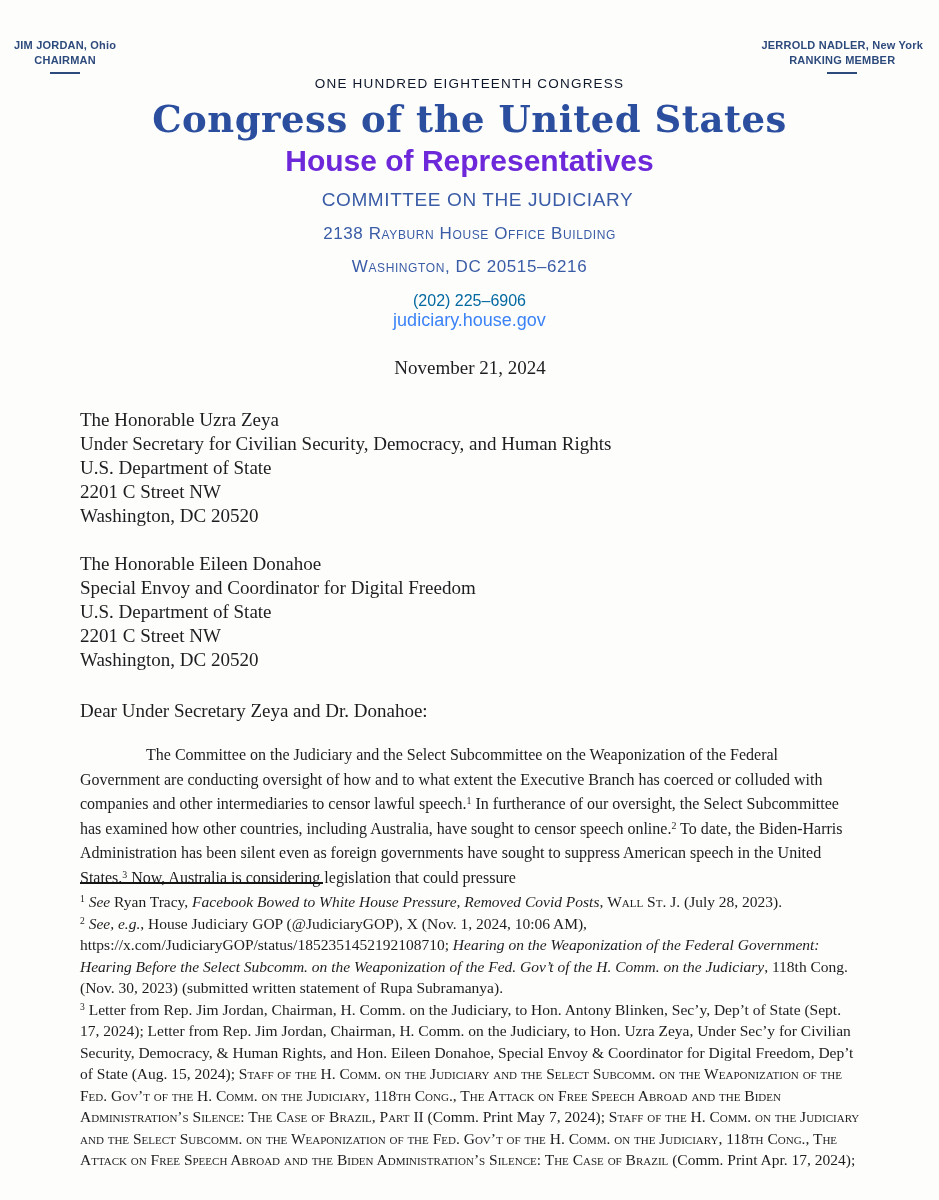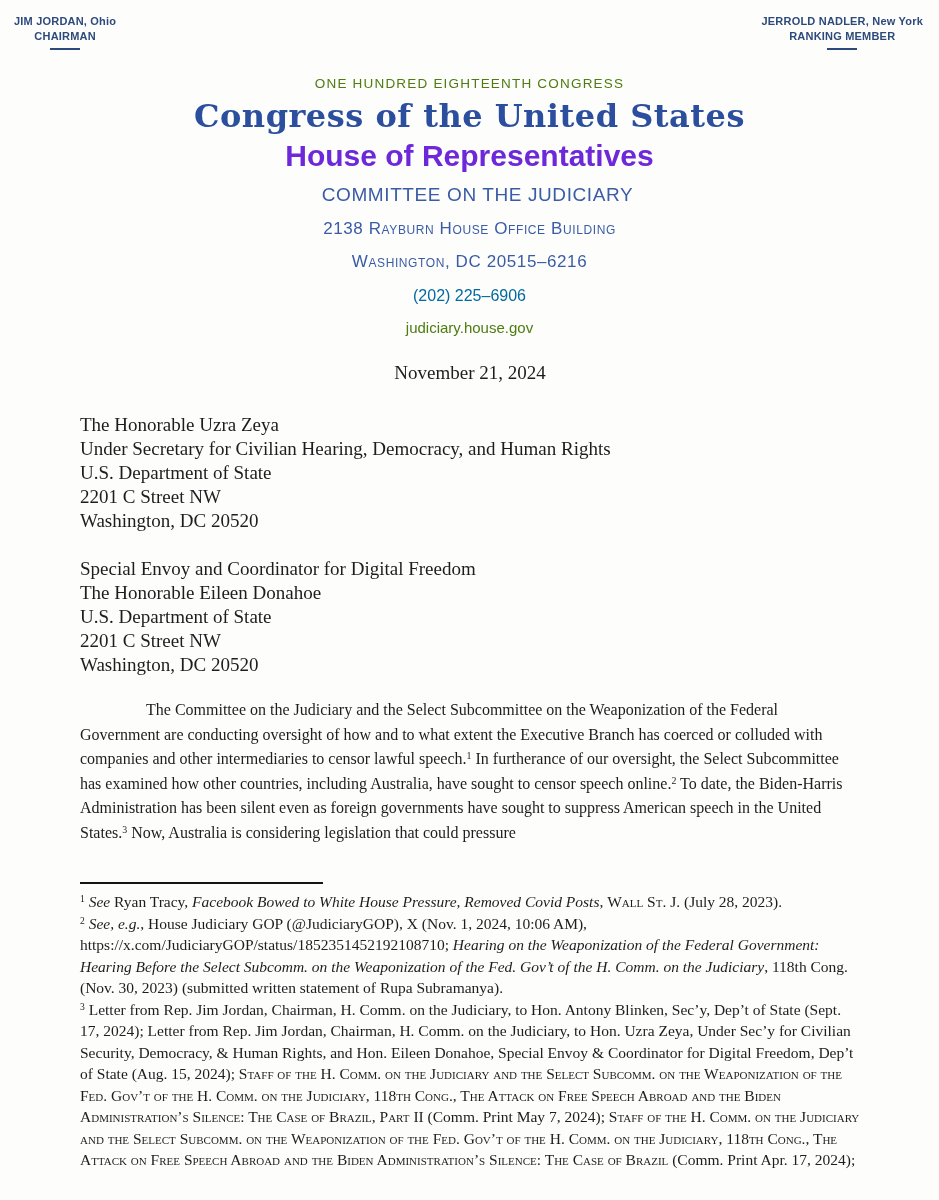--- a/index.html
+++ b/index.html
@@ -9,21 +9,21 @@
     height: 1200px;
     background: #fdfdfc;
     font-family: "Liberation Serif", serif;
     color: #1d1d1f;
     overflow: hidden;
     margin: 0 auto;
   }
   
   .corner {
     position: absolute;
-    top: 14px;
+    top: 38px;
     text-align: center;
     font-family: "Liberation Sans", sans-serif;
     font-size: 11px;
     font-weight: bold;
     color: #2d4a7c;
     line-height: 1.35;
     letter-spacing: 0.2px;
   }
   .corner-left  { left: 14px; }
   .corner-right { right: 16px; }
@@ -31,26 +31,26 @@
     width: 30px; height: 2px;
     background: #2d4a7c;
     margin: 4px auto 0 auto;
   }
   
   .letterhead { text-align: center; padding-top: 76px; }
   .session {
     font-family: "Liberation Sans", sans-serif;
     font-size: 13.5px;
     letter-spacing: 1.2px;
-    color: #4d7c0f;
+    color: #0f172a;
   }
   .congress {
     font-family: "DejaVu Serif", serif;
     font-weight: bold;
-    font-size: 32px;
+    font-size: 37px;
     line-height: 1.05;
     margin-top: 9px;
     color: #2b4f9e;
     letter-spacing: 0.5px;
   }
   .chamber {
     font-family: Liberation Sans, sans-serif;
     font-weight: bold;
     font-size: 30px;
     line-height: 1.05;
@@ -74,23 +74,23 @@
     color: #3a5ca6;
   }
   .phone {
     font-family: "Liberation Sans", sans-serif;
     font-size: 16px;
     margin-top: 15px;
     color: #0369a1;
   }
   .web {
     font-family: "Liberation Sans", sans-serif;
-    font-size: 15px;
-    margin-top: 14px;
-    color: #4d7c0f;
+    font-size: 18px;
+    margin-top: 0;
+    color: #3b82f6;
   }
   
   .content { padding: 0 79px 0 80px; }
   .date {
     text-align: center;
     font-size: 19px;
     margin-top: 26px;
   }
   .recipient { font-size: 19px; line-height: 24px; }
   .recipient-1 { margin-top: 29px; }
@@ -153,34 +153,35 @@
     <div class="phone">(202) 225–6906</div>
     <div class="web">judiciary.house.gov</div>
   </div>
 
   <div class="content">
 
     <div class="date">November 21, 2024</div>
 
     <div class="recipient recipient-1">
       <div>The Honorable Uzra Zeya</div>
-      <div>Under Secretary for Civilian Hearing, Democracy, and Human Rights</div>
+      <div>Under Secretary for Civilian Security, Democracy, and Human Rights</div>
       <div>U.S. Department of State</div>
       <div>2201 C Street NW</div>
       <div>Washington, DC 20520</div>
     </div>
 
     <div class="recipient recipient-2">
+      <div>The Honorable Eileen Donahoe</div>
       <div>Special Envoy and Coordinator for Digital Freedom</div>
-      <div>The Honorable Eileen Donahoe</div>
       <div>U.S. Department of State</div>
       <div>2201 C Street NW</div>
       <div>Washington, DC 20520</div>
     </div>
 
+    <div class="salutation">Dear Under Secretary Zeya and Dr. Donahoe:</div>
 
     <p class="body-par"><span>The Committee on the Judiciary and the Select Subcommittee on the Weaponization of the Federal Government are conducting oversight of how and to what extent the Executive Branch has coerced or colluded with companies and other intermediaries to censor lawful speech.</span><span class="sup">1</span><span> In furtherance of our oversight, the Select Subcommittee has examined how other countries, including Australia, have sought to censor speech online.</span><span class="sup">2</span><span> To date, the Biden-Harris Administration has been silent even as foreign governments have sought to suppress American speech in the United States.</span><span class="sup">3</span><span> Now, Australia is considering legislation that could pressure</span></p>
 
   </div>
 
   <div class="footnotes">
     <div class="fn-rule"></div>
     <p class="fn"><span class="sup">1</span><span> </span><span class="it">See</span><span> Ryan Tracy, </span><span class="it">Facebook Bowed to White House Pressure, Removed Covid Posts</span><span>, </span><span class="sc">Wall St. J.</span><span> (July 28, 2023).</span></p>
     <p class="fn"><span class="sup">2</span><span> </span><span class="it">See, e.g.</span><span>, House Judiciary GOP (@JudiciaryGOP), X (Nov. 1, 2024, 10:06 AM), https://x.com/JudiciaryGOP/status/1852351452192108710; </span><span class="it">Hearing on the Weaponization of the Federal Government: Hearing Before the Select Subcomm. on the Weaponization of the Fed. Gov’t of the H. Comm. on the Judiciary</span><span>, 118th Cong. (Nov. 30, 2023) (submitted written statement of Rupa Subramanya).</span></p>
     <p class="fn"><span class="sup">3</span><span> Letter from Rep. Jim Jordan, Chairman, H. Comm. on the Judiciary, to Hon. Antony Blinken, Sec’y, Dep’t of State (Sept. 17, 2024); Letter from Rep. Jim Jordan, Chairman, H. Comm. on the Judiciary, to Hon. Uzra Zeya, Under Sec’y for Civilian Security, Democracy, &amp; Human Rights, and Hon. Eileen Donahoe, Special Envoy &amp; Coordinator for Digital Freedom, Dep’t of State (Aug. 15, 2024); </span><span class="sc">Staff of the H. Comm. on the Judiciary and the Select Subcomm. on the Weaponization of the Fed. Gov’t of the H. Comm. on the Judiciary, 118th Cong., The Attack on Free Speech Abroad and the Biden Administration’s Silence: The Case of Brazil, Part II</span><span> (Comm. Print May 7, 2024); </span><span class="sc">Staff of the H. Comm. on the Judiciary and the Select Subcomm. on the Weaponization of the Fed. Gov’t of the H. Comm. on the Judiciary, 118th Cong., The Attack on Free Speech Abroad and the Biden Administration’s Silence: The Case of Brazil</span><span> (Comm. Print Apr. 17, 2024);</span></p>

